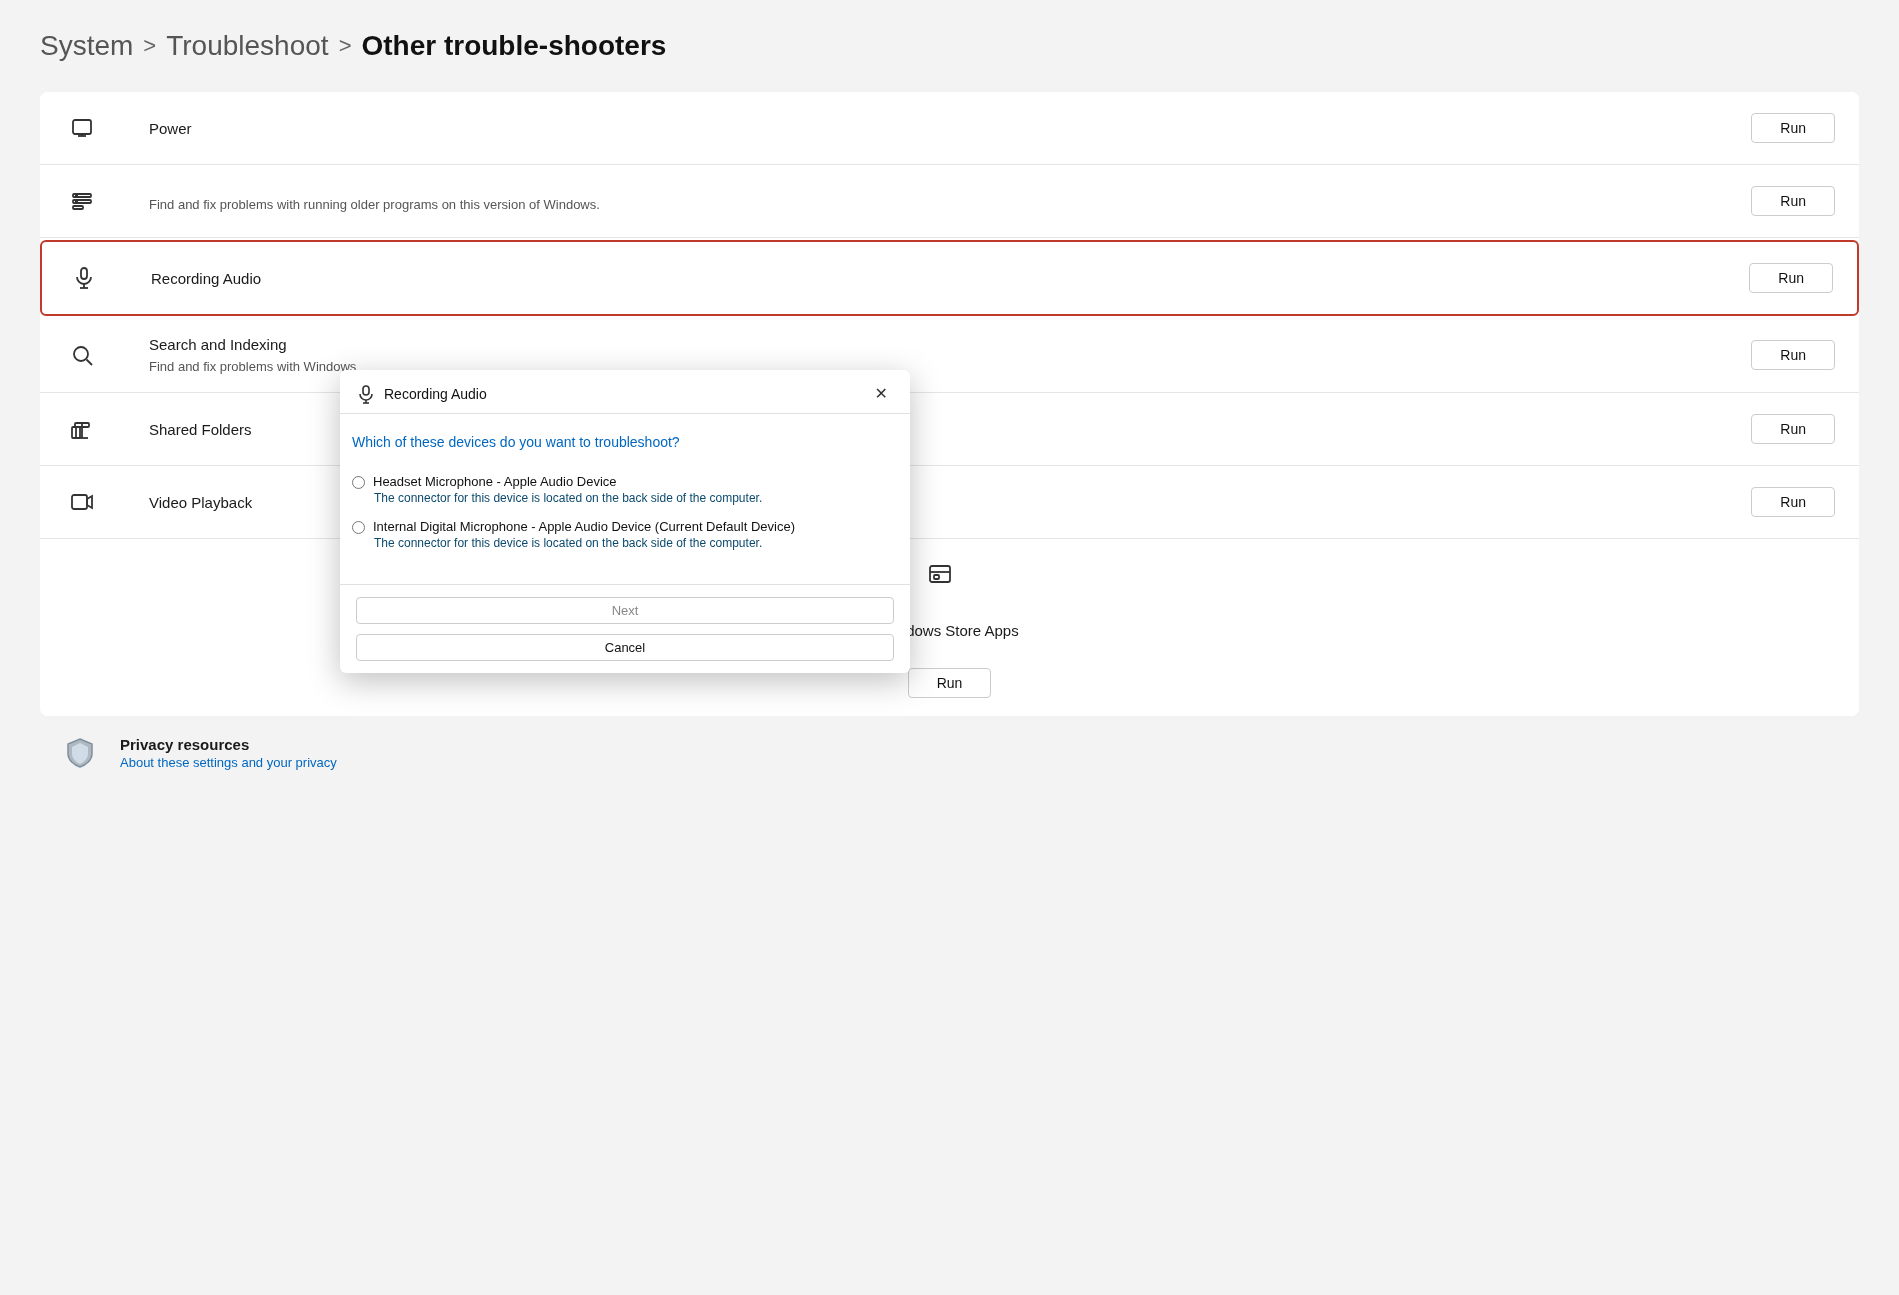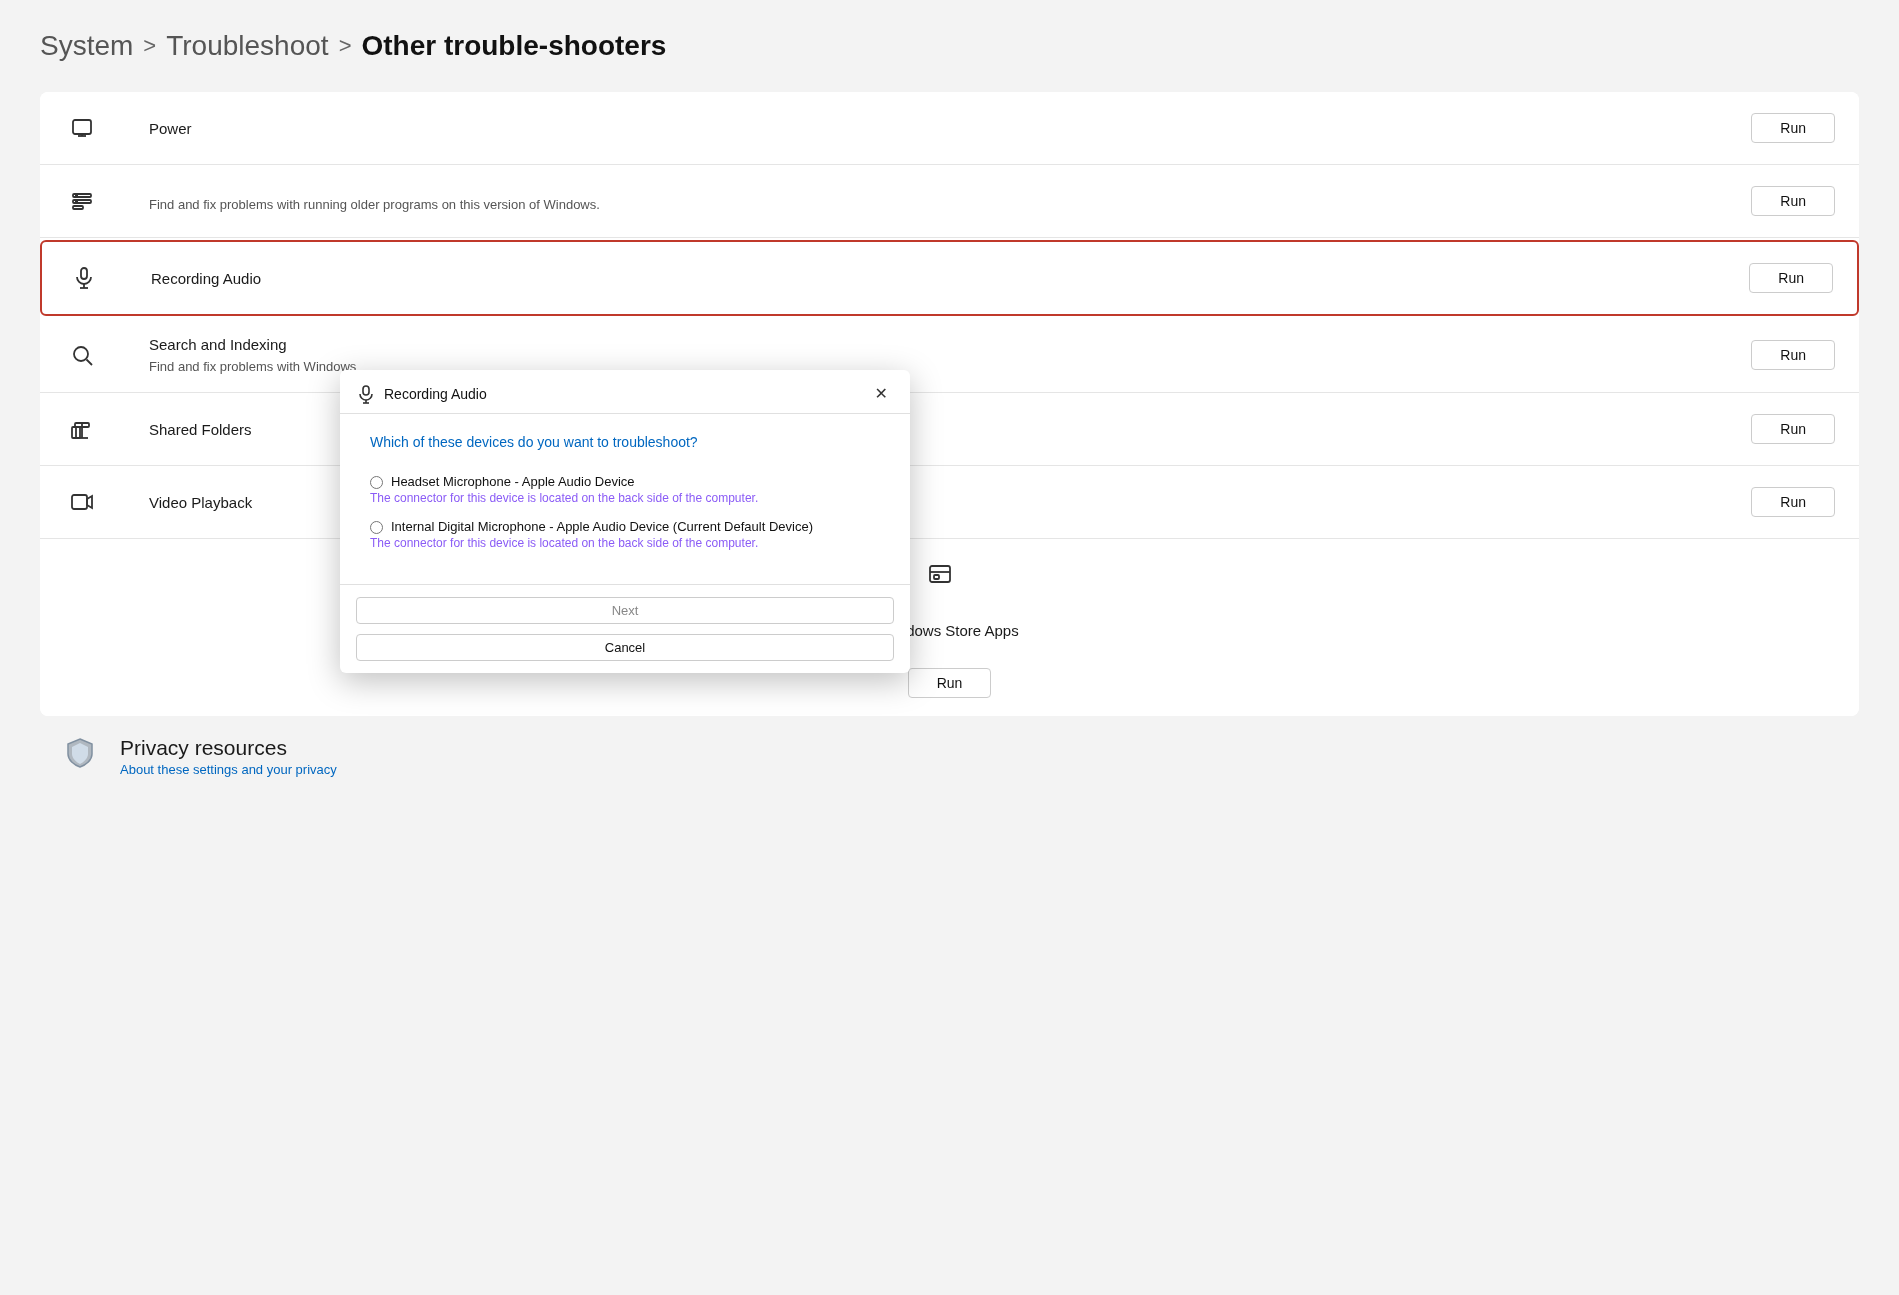--- a/index.html
+++ b/index.html
@@ -117,23 +117,23 @@
       padding: 20px 24px;
       background: #f3f3f3;
     }
     .privacy-icon {
       width: 36px;
       height: 36px;
       margin-right: 20px;
       flex-shrink: 0;
     }
     .privacy-text .privacy-title {
-      font-size: 21px;
+      font-size: 15px;
       color: #1a1a1a;
-      font-weight: 400;
+      font-weight: 700;
     }
     .privacy-text .privacy-link {
       font-size: 13px;
       color: #0067c0;
       text-decoration: none;
       cursor: pointer;
     }
 
     
     .modal-overlay {
@@ -172,21 +172,21 @@
       background: none;
       border: none;
       font-size: 16px;
       cursor: pointer;
       color: #333;
       padding: 2px 6px;
       border-radius: 3px;
     }
 
     .modal-body {
-      padding: 20px 30px;
+      padding: 20px 12px;
     }
     .modal-question {
       font-size: 14px;
       color: #0067c0;
       margin-bottom: 24px;
       font-weight: 500;
     }
 
     .device-option {
       margin-bottom: 14px;
@@ -200,21 +200,22 @@
     .device-option input[type="radio"] {
       margin-top: 2px;
       flex-shrink: 0;
     }
     .device-name {
       font-size: 13px;
       color: #111;
     }
     .device-desc {
       font-size: 12px;
-      color: #8b5cf6;
+      color: #0c4a6e;
+      margin-left: 22px;
       margin-top: 2px;
     }
 
     .modal-footer {
       display: flex;
       justify-content: flex-end;
       gap: 10px;
       padding: 12px 16px;
       border-top: 1px solid #e0e0e0;
       flex-direction: column;

